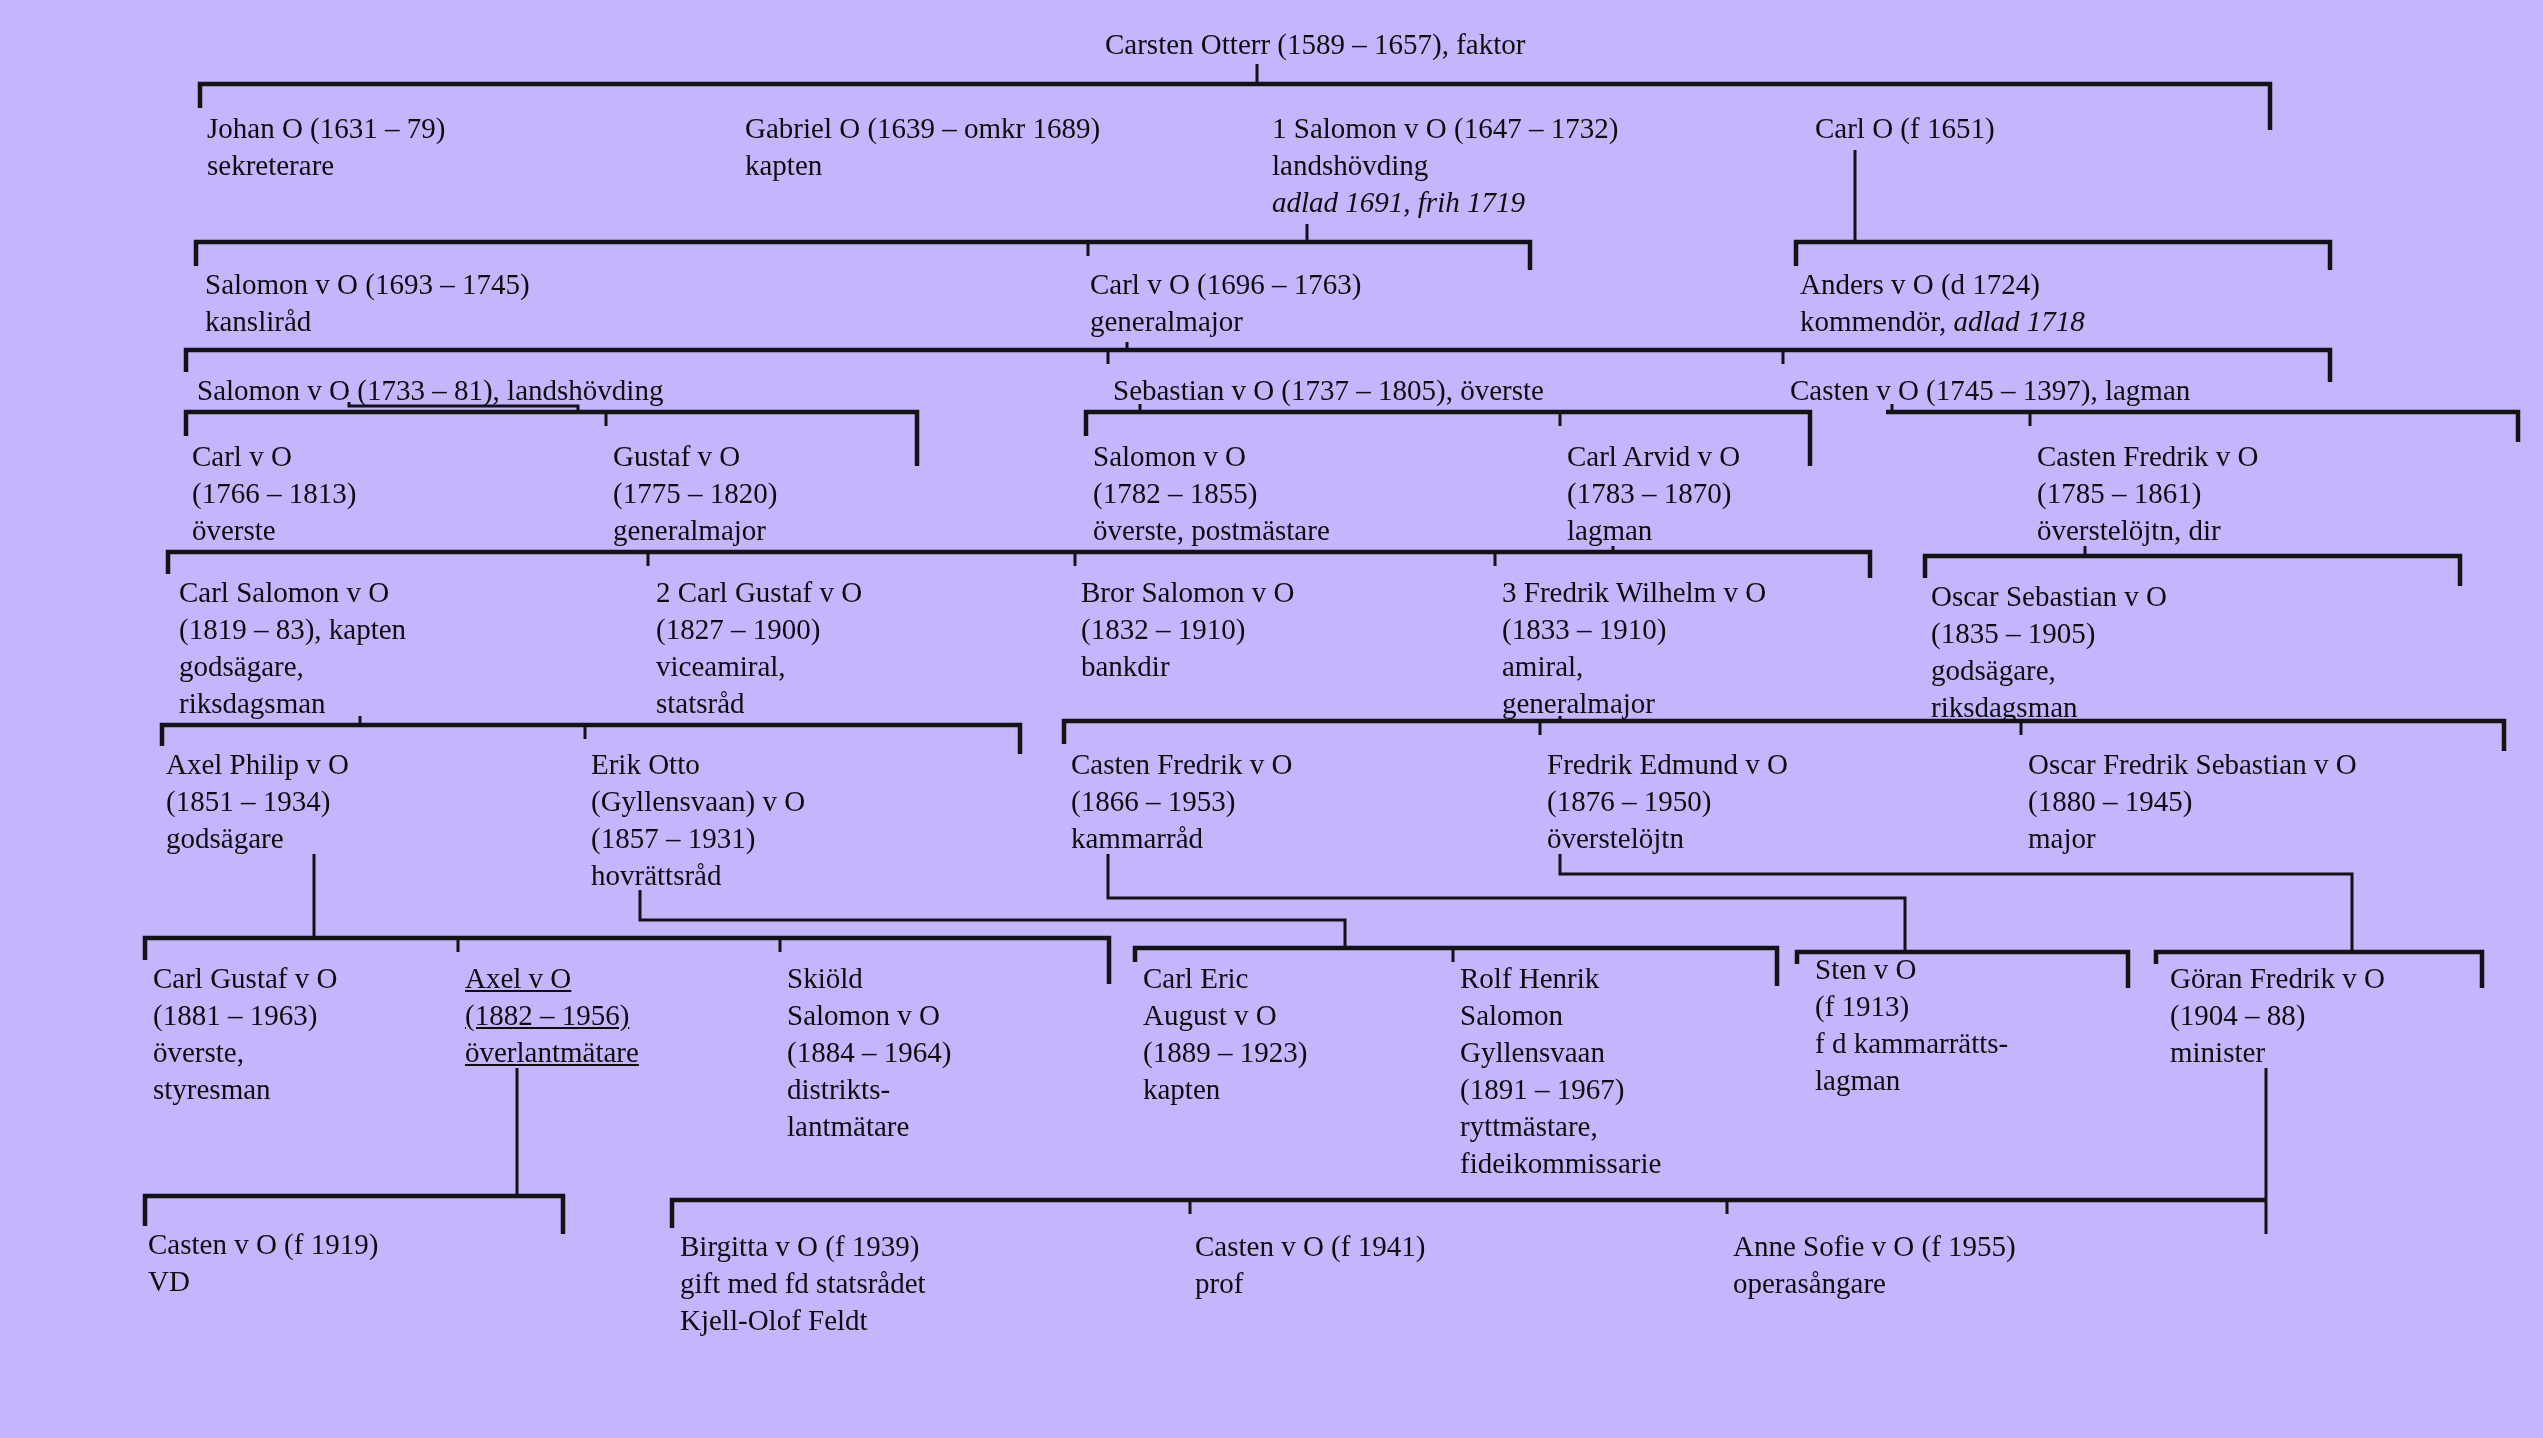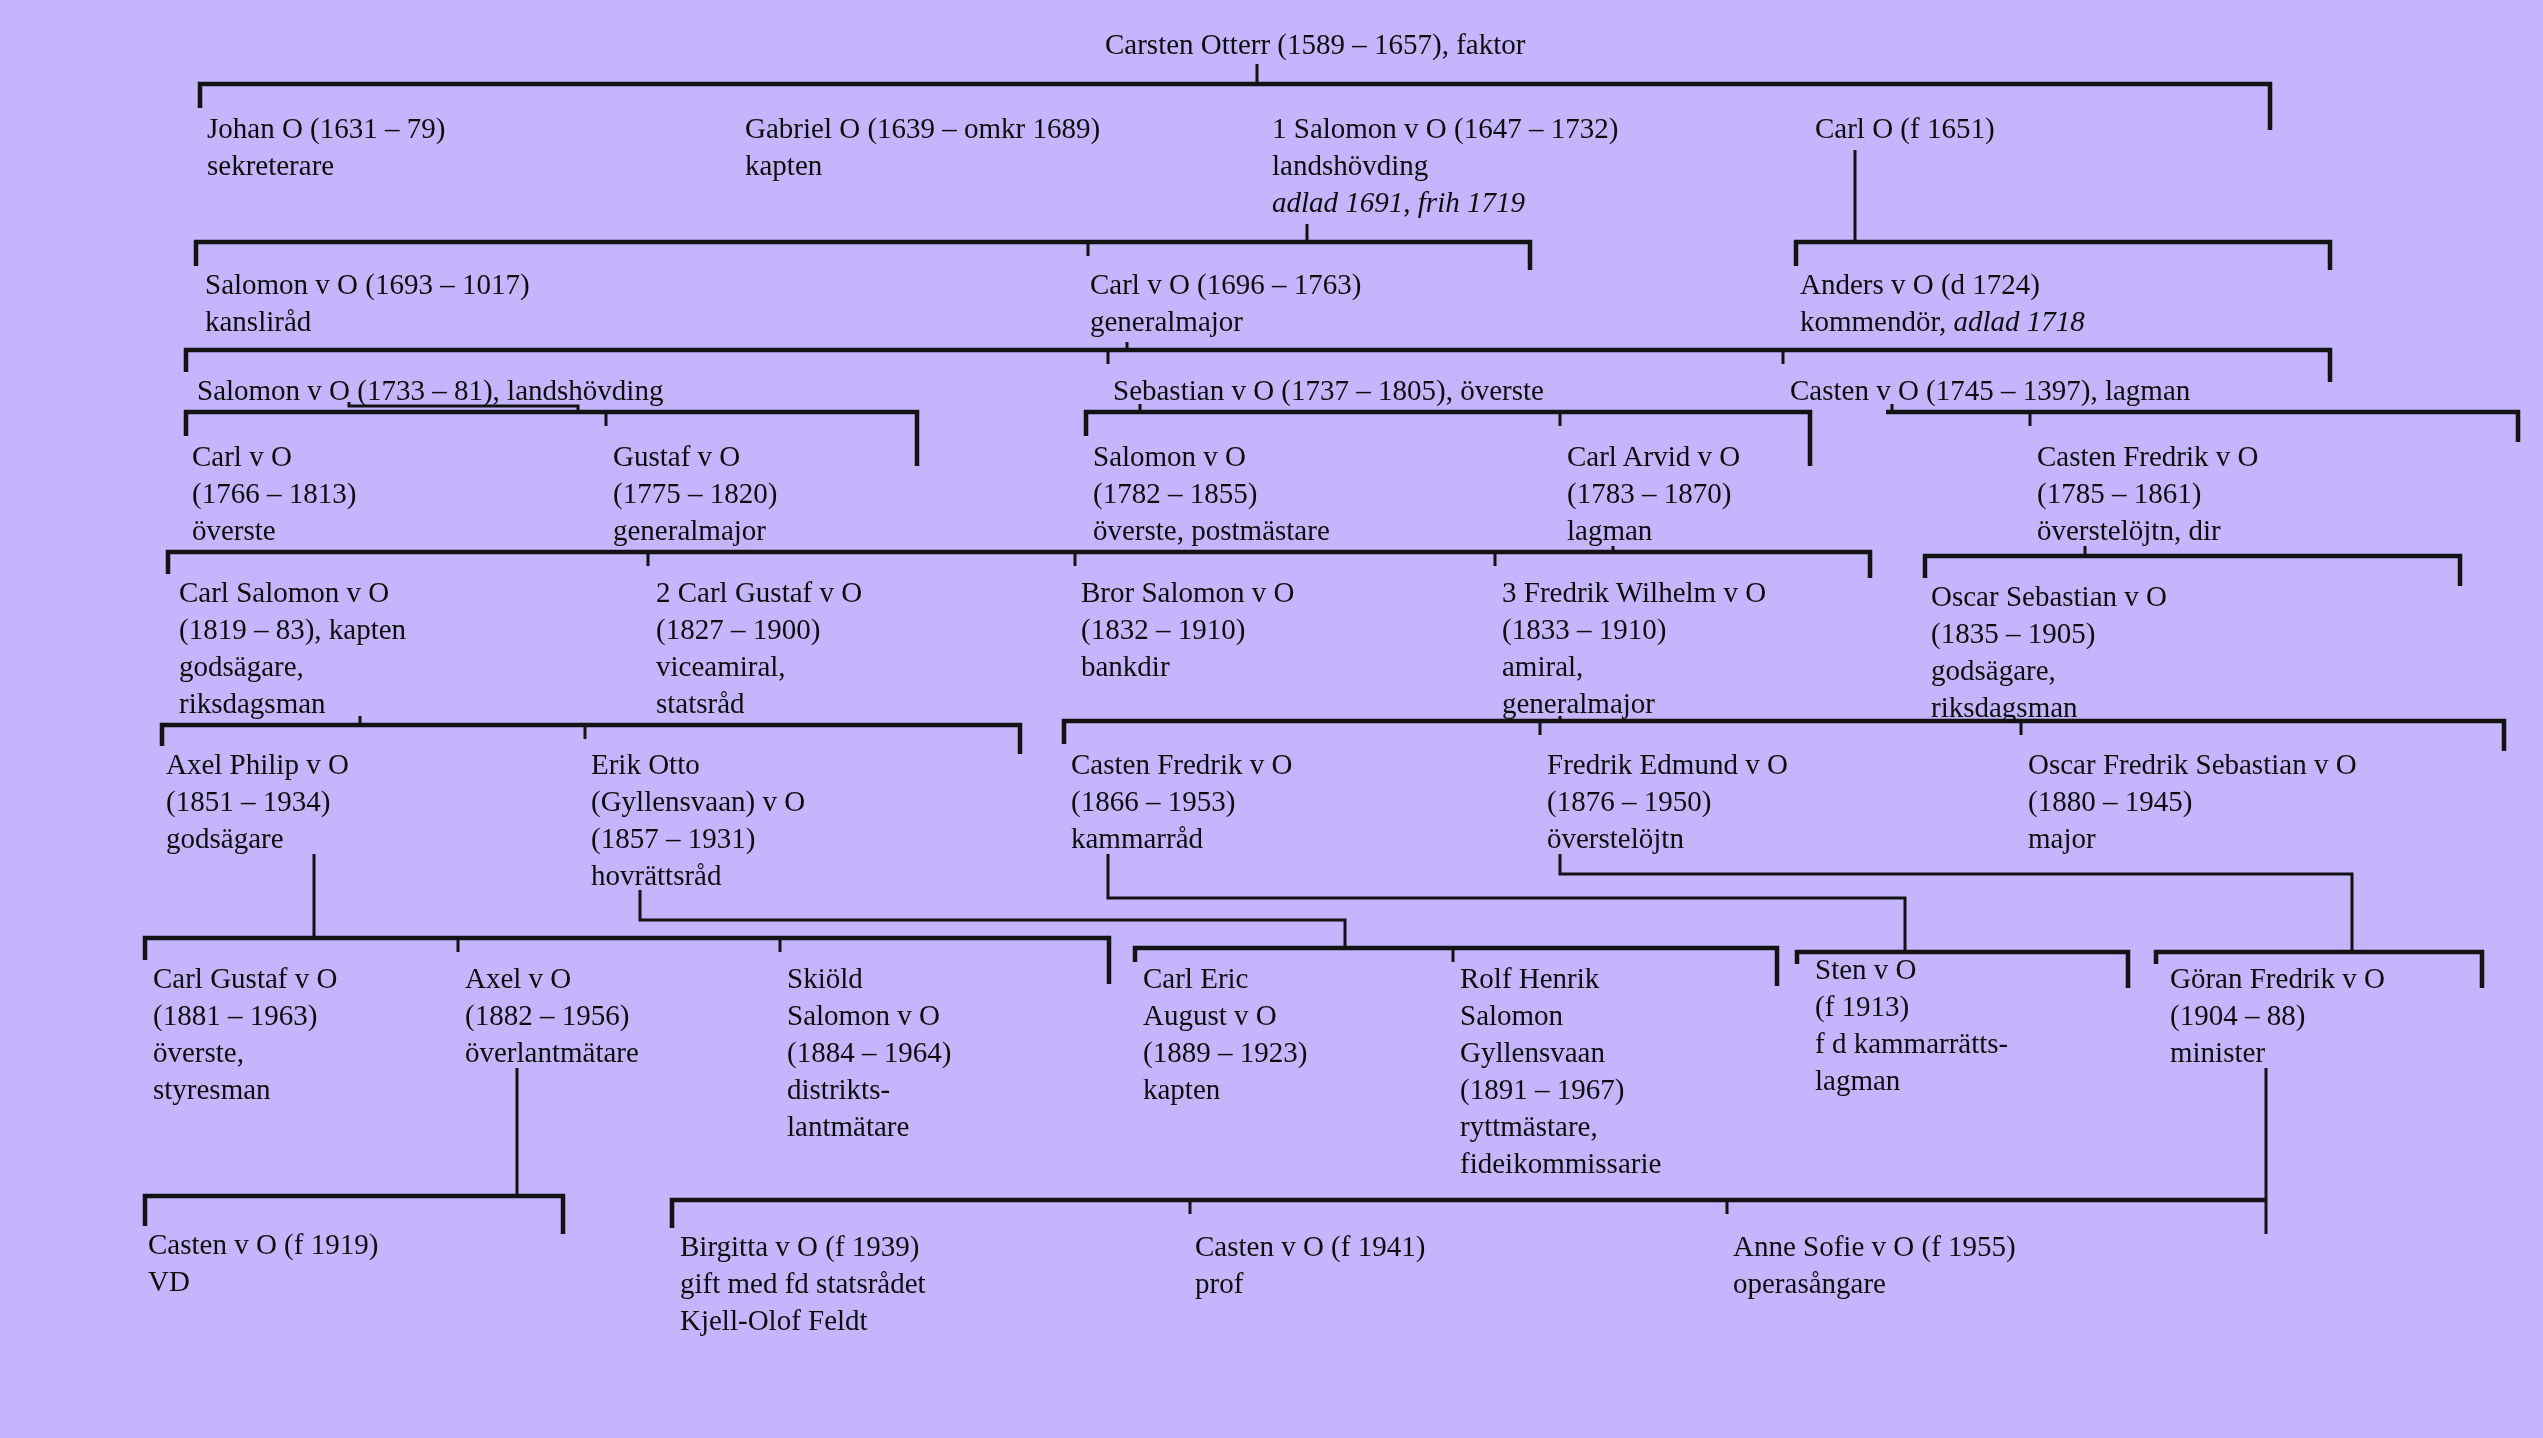--- a/index.html
+++ b/index.html
@@ -91,21 +91,21 @@
       </div>
       <div class="person" style="left: 1272px; top: 110px;">
         <div class="ln"><span>1 Salomon v O (1647 – 1732)</span></div>
         <div class="ln"><span>landshövding</span></div>
         <div class="ln"><span class="it">adlad 1691, frih 1719</span></div>
       </div>
       <div class="person" style="left: 1815px; top: 110px;">
         <div class="ln"><span>Carl O (f 1651)</span></div>
       </div>
       <div class="person" style="left: 205px; top: 266px;">
-        <div class="ln"><span>Salomon v O (1693 – 1017)</span></div>
+        <div class="ln"><span>Salomon v O (1693 – 1745)</span></div>
         <div class="ln"><span>kansliråd</span></div>
       </div>
       <div class="person" style="left: 1090px; top: 266px;">
         <div class="ln"><span>Carl v O (1696 – 1763)</span></div>
         <div class="ln"><span>generalmajor</span></div>
       </div>
       <div class="person" style="left: 1800px; top: 266px;">
         <div class="ln"><span>Anders v O (d 1724)</span></div>
         <div class="ln"><span>kommendör, </span><span class="it">adlad 1718</span></div>
       </div>
@@ -197,21 +197,21 @@
         <div class="ln"><span>Oscar Fredrik Sebastian v O</span></div>
         <div class="ln"><span>(1880 – 1945)</span></div>
         <div class="ln"><span>major</span></div>
       </div>
       <div class="person" style="left: 153px; top: 960px;">
         <div class="ln"><span>Carl Gustaf v O</span></div>
         <div class="ln"><span>(1881 – 1963)</span></div>
         <div class="ln"><span>överste,</span></div>
         <div class="ln"><span>styresman</span></div>
       </div>
-      <div class="person" style="left: 465px; top: 960px;">
+      <div class="person" style="left: 465px; top: 960px; text-decoration: underline;">
         <div class="ln"><span>Axel v O</span></div>
         <div class="ln"><span>(1882 – 1956)</span></div>
         <div class="ln"><span>överlantmätare</span></div>
       </div>
       <div class="person" style="left: 787px; top: 960px;">
         <div class="ln"><span>Skiöld</span></div>
         <div class="ln"><span>Salomon v O</span></div>
         <div class="ln"><span>(1884 – 1964)</span></div>
         <div class="ln"><span>distrikts-</span></div>
         <div class="ln"><span>lantmätare</span></div>

